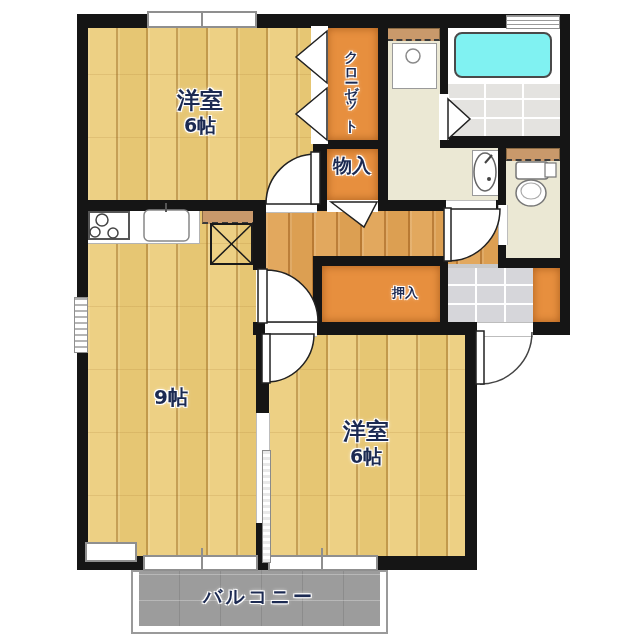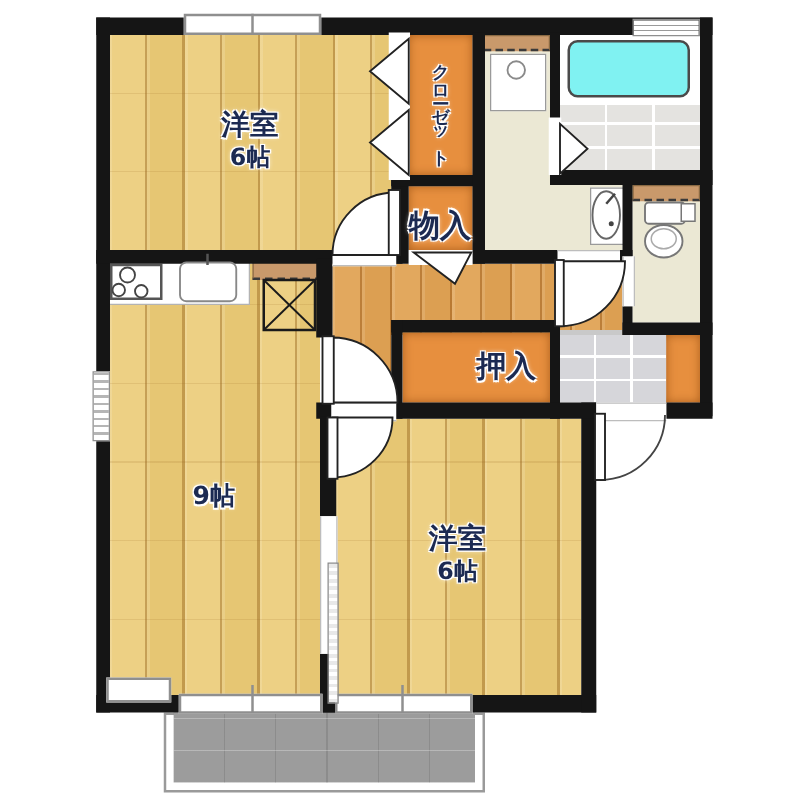--- a/index.html
+++ b/index.html
@@ -171,16 +171,17 @@
     <line x1="202" y1="548" x2="202" y2="570" stroke="#8f8f8f" stroke-width="2"></line>
     <line x1="322" y1="548" x2="322" y2="570" stroke="#8f8f8f" stroke-width="2"></line>
   </svg>
 
   <div class="abs label" style="left:200px;top:100px;font-size:23px;">洋室</div>
   <div class="abs label" style="left:200px;top:126px;font-size:19px;">6帖</div>
   <div class="abs label" style="left:171px;top:397px;font-size:20px;">9帖</div>
   <div class="abs label" style="left:366px;top:431px;font-size:23px;">洋室</div>
   <div class="abs label" style="left:366px;top:457px;font-size:19px;">6帖</div>
   <div class="abs label vertical" style="left:352px;top:84px;font-size:14px;">クローゼット</div>
-  <div class="abs label" style="left:352px;top:180px;font-size:25px;">物入</div>
-  <div class="abs label" style="left:381px;top:293px;font-size:24px;padding-left:48px;">押入</div>
+  <div class="abs label" style="left:352px;top:166px;font-size:19px;">物入</div>
+  <div class="abs label" style="left:381px;top:293px;font-size:13px;padding-left:48px;">押入</div>
+  <div class="abs label" style="left:259px;top:597px;font-size:19px;letter-spacing:3px;">バルコニー</div>
 
 </div>
 
 </body></html>

